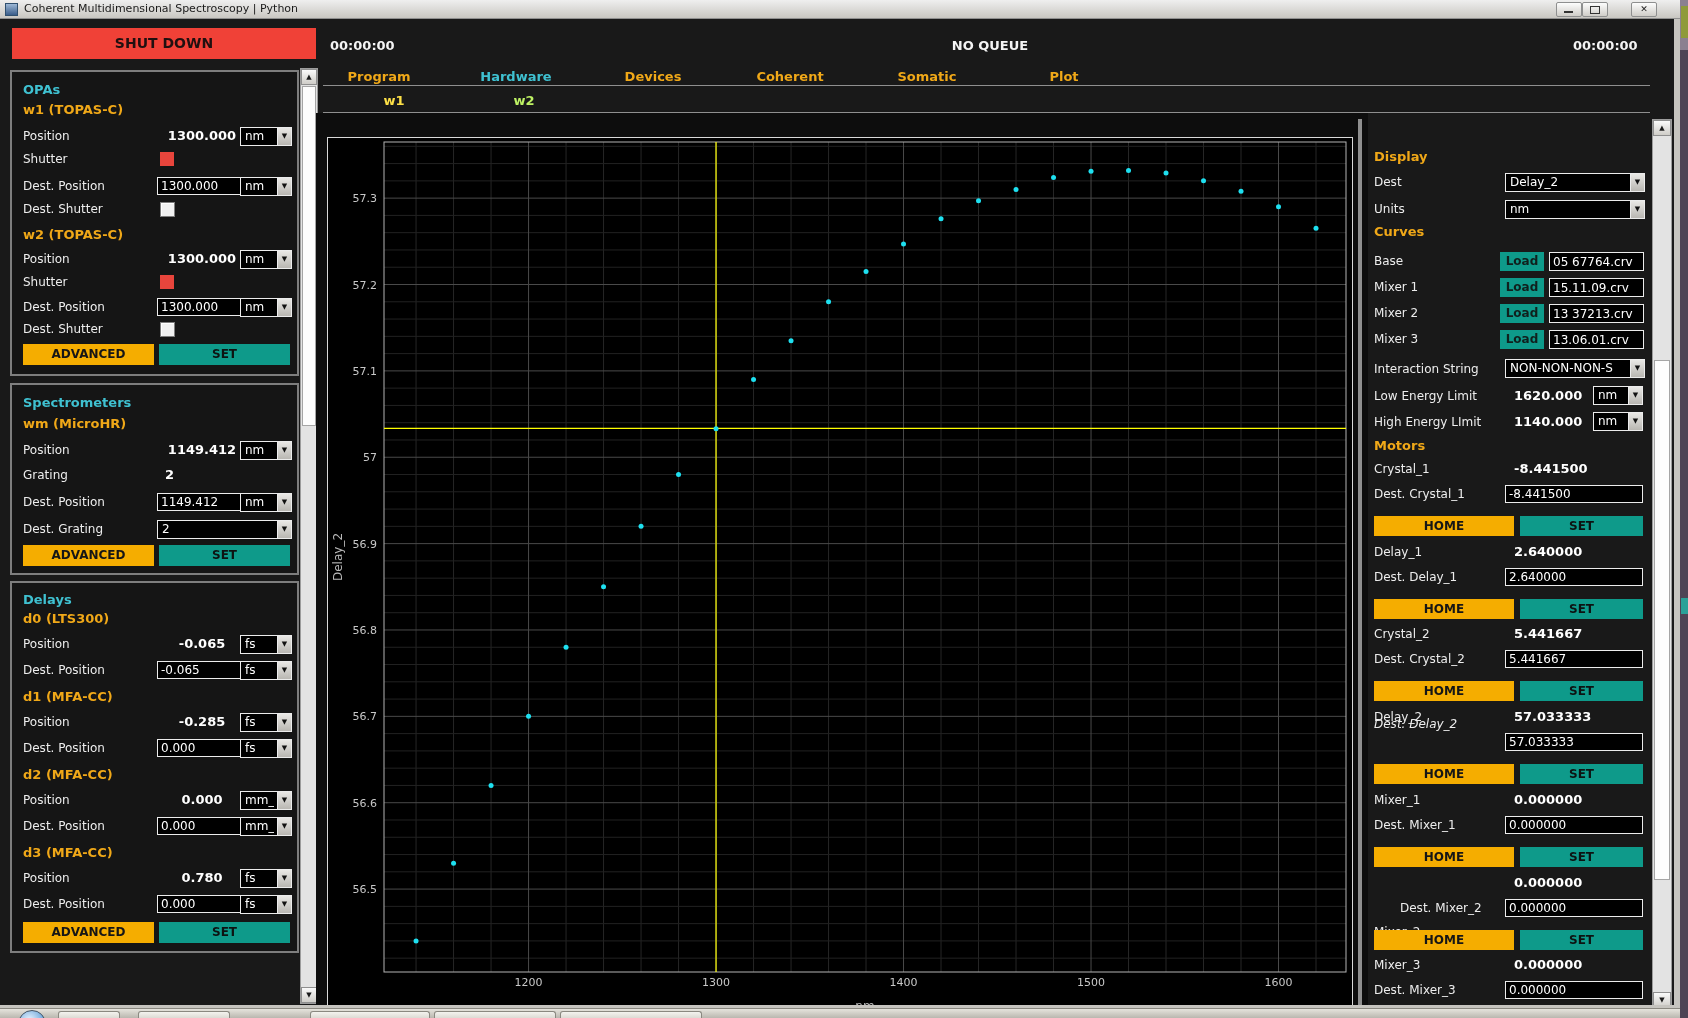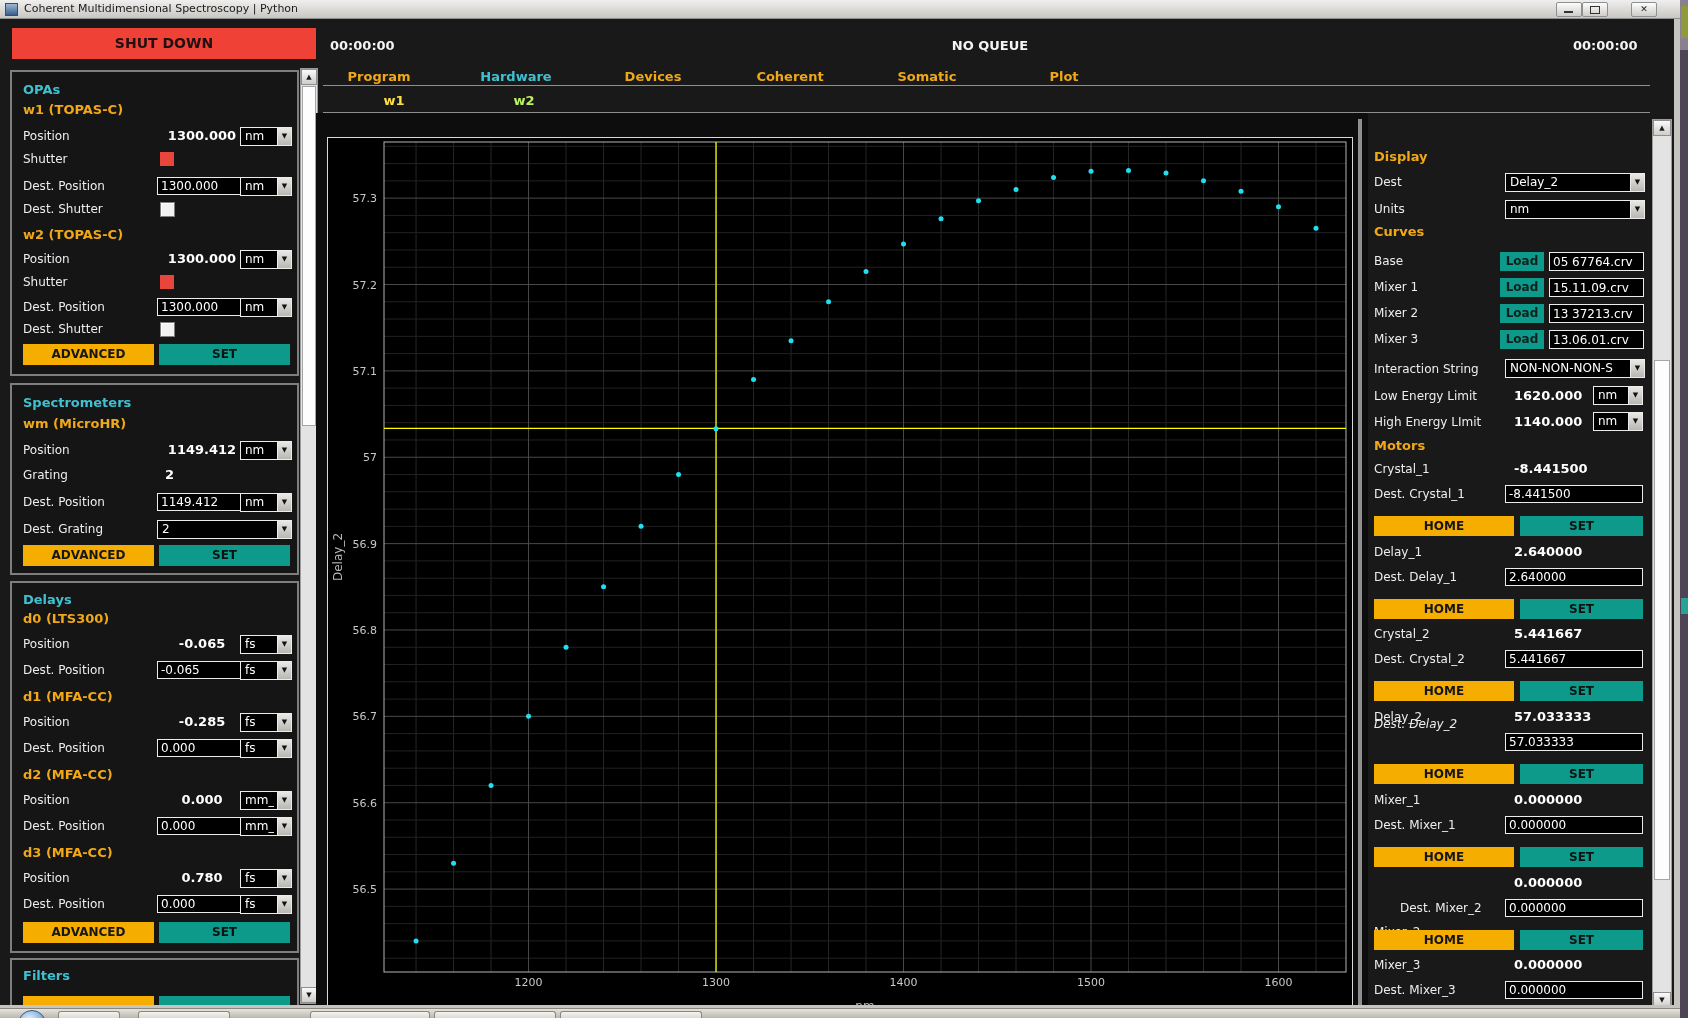--- a/index.html
+++ b/index.html
@@ -285,25 +285,20 @@
           <div class="dd">
             <div class="ddv">fs</div>
             <div class="dda">▼</div>
           </div>
         </div>
       </div>
     <div class="btn-adv" style="top:339px">ADVANCED</div>
     <div class="btn-set" style="top:339px">SET</div>
   </div>
 
-  <div class="abs panel" style="top:940px;height:46px">
-    <div class="hdr-cyan" style="top:8px">Filters</div>
-    <div class="btn-adv" style="top:36px;height:10px"></div>
-    <div class="btn-set" style="top:36px;height:10px"></div>
-  </div>
 
   <div class="abs sb" style="left:300px;top:50px;width:16px;height:934px">
     <div class="sbbtn" style="top:0">▲</div>
     <div class="sbthumb" style="top:17px;height:340px"></div>
     <div class="sbbtn" style="bottom:0">▼</div>
   </div>
 
   <div class="abs" id="center-bg"></div>
   <div class="abs" style="left:1358px;top:101px;width:4px;height:888px;background:#8f8f8f"></div>
 

